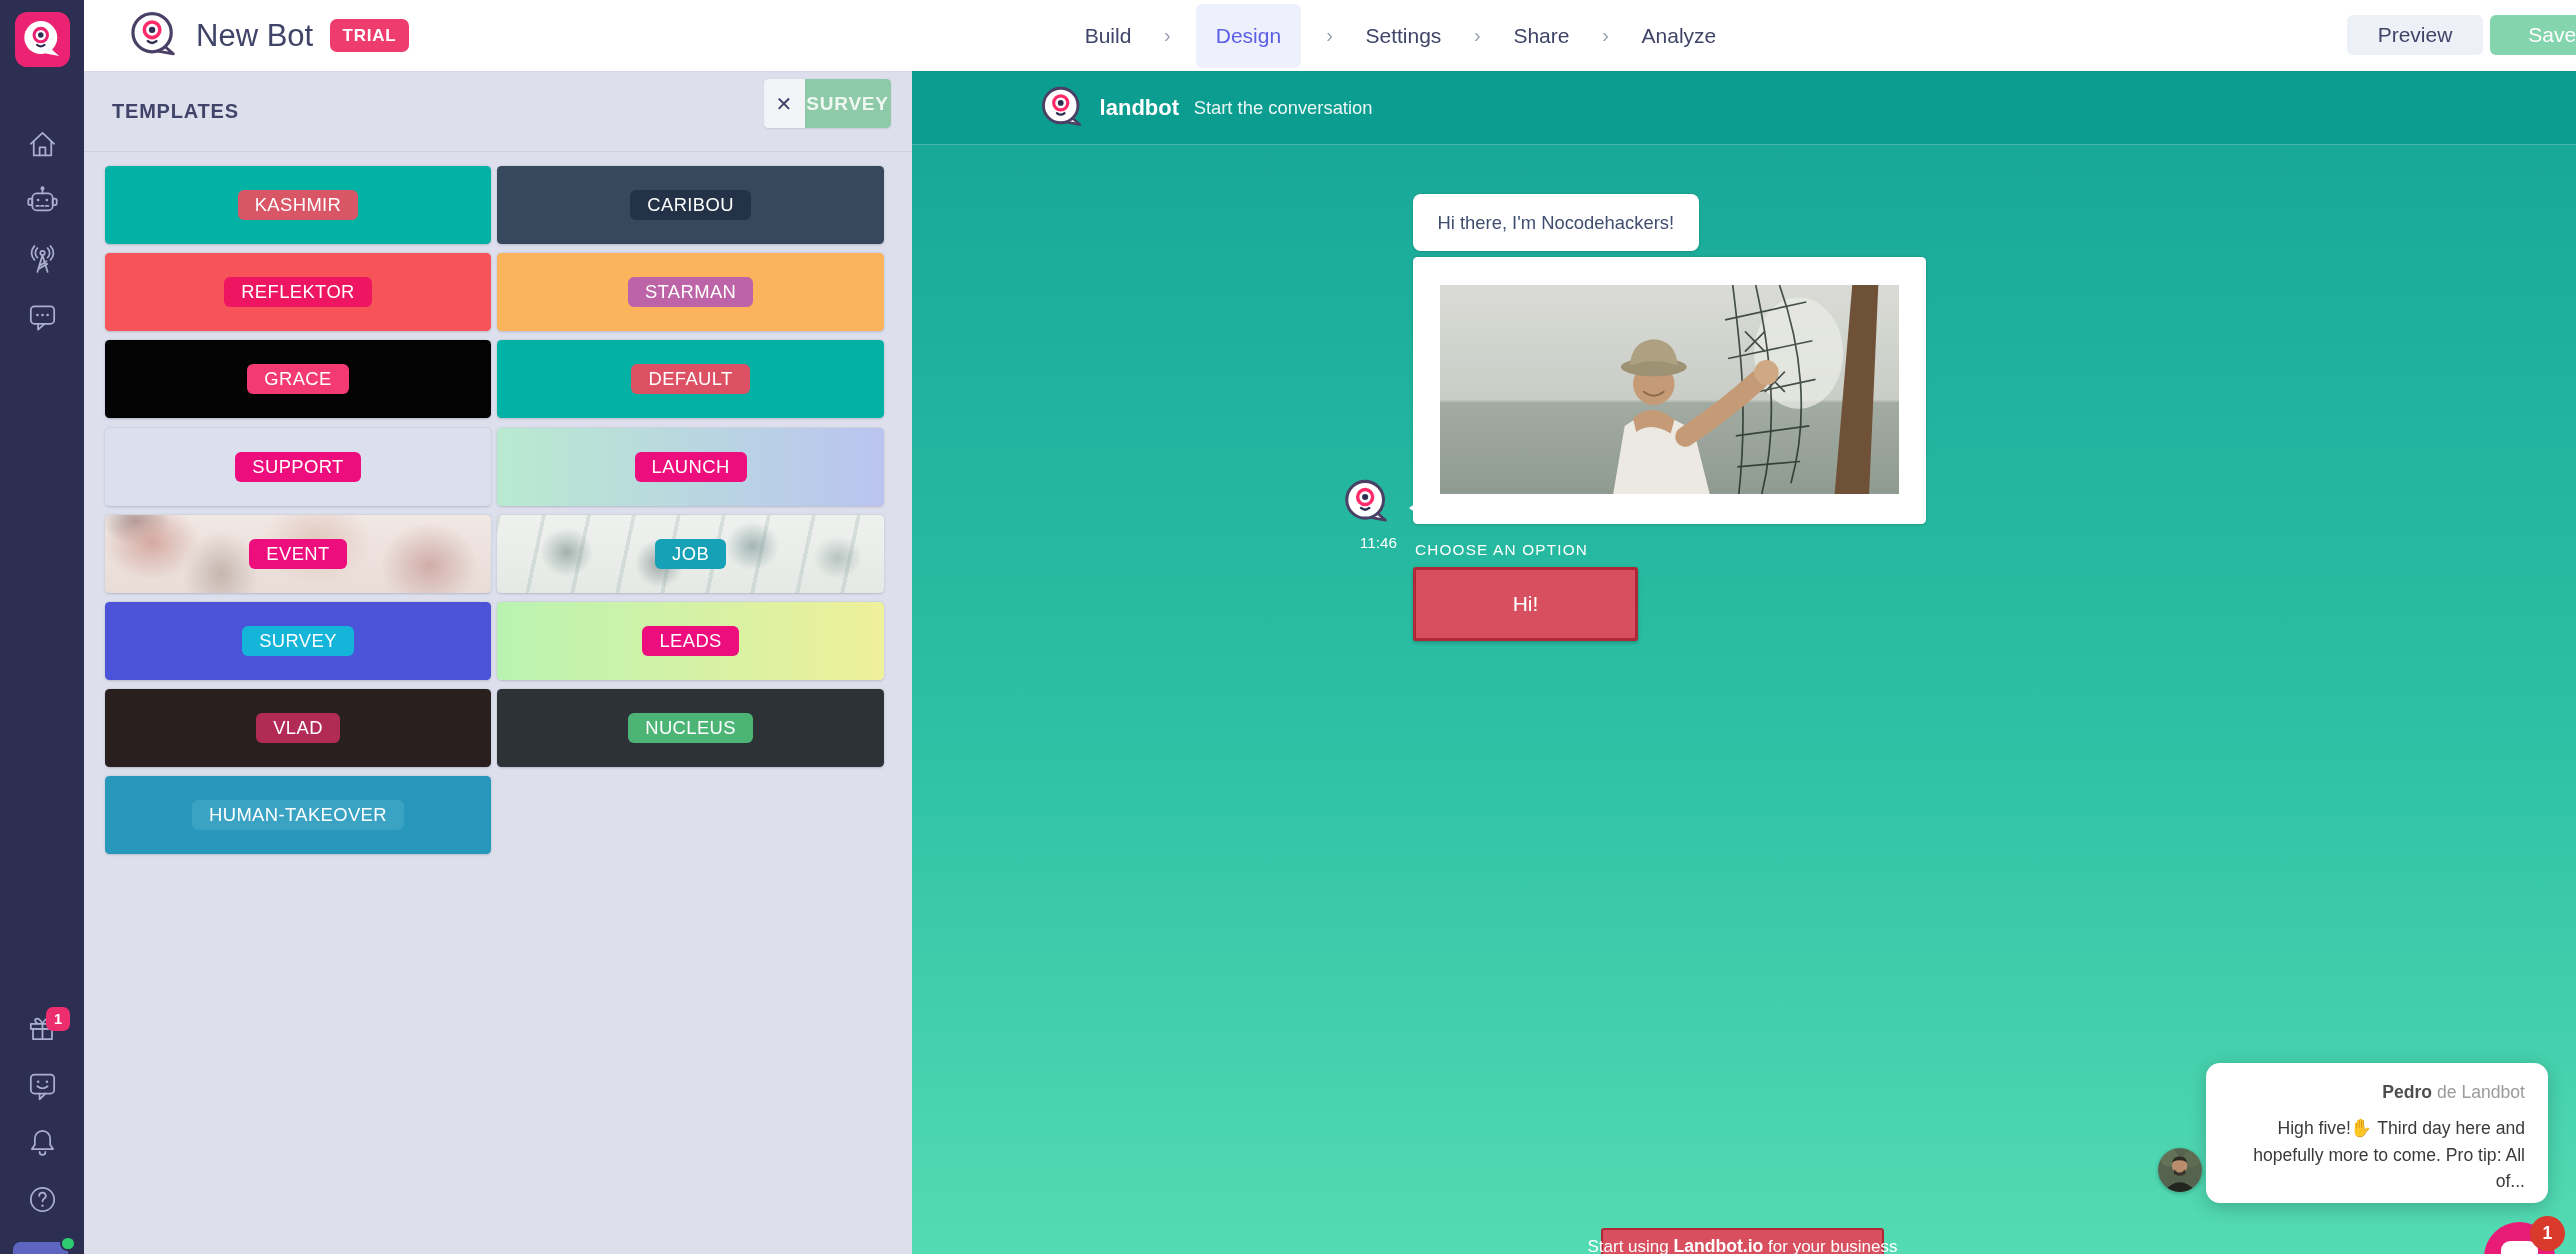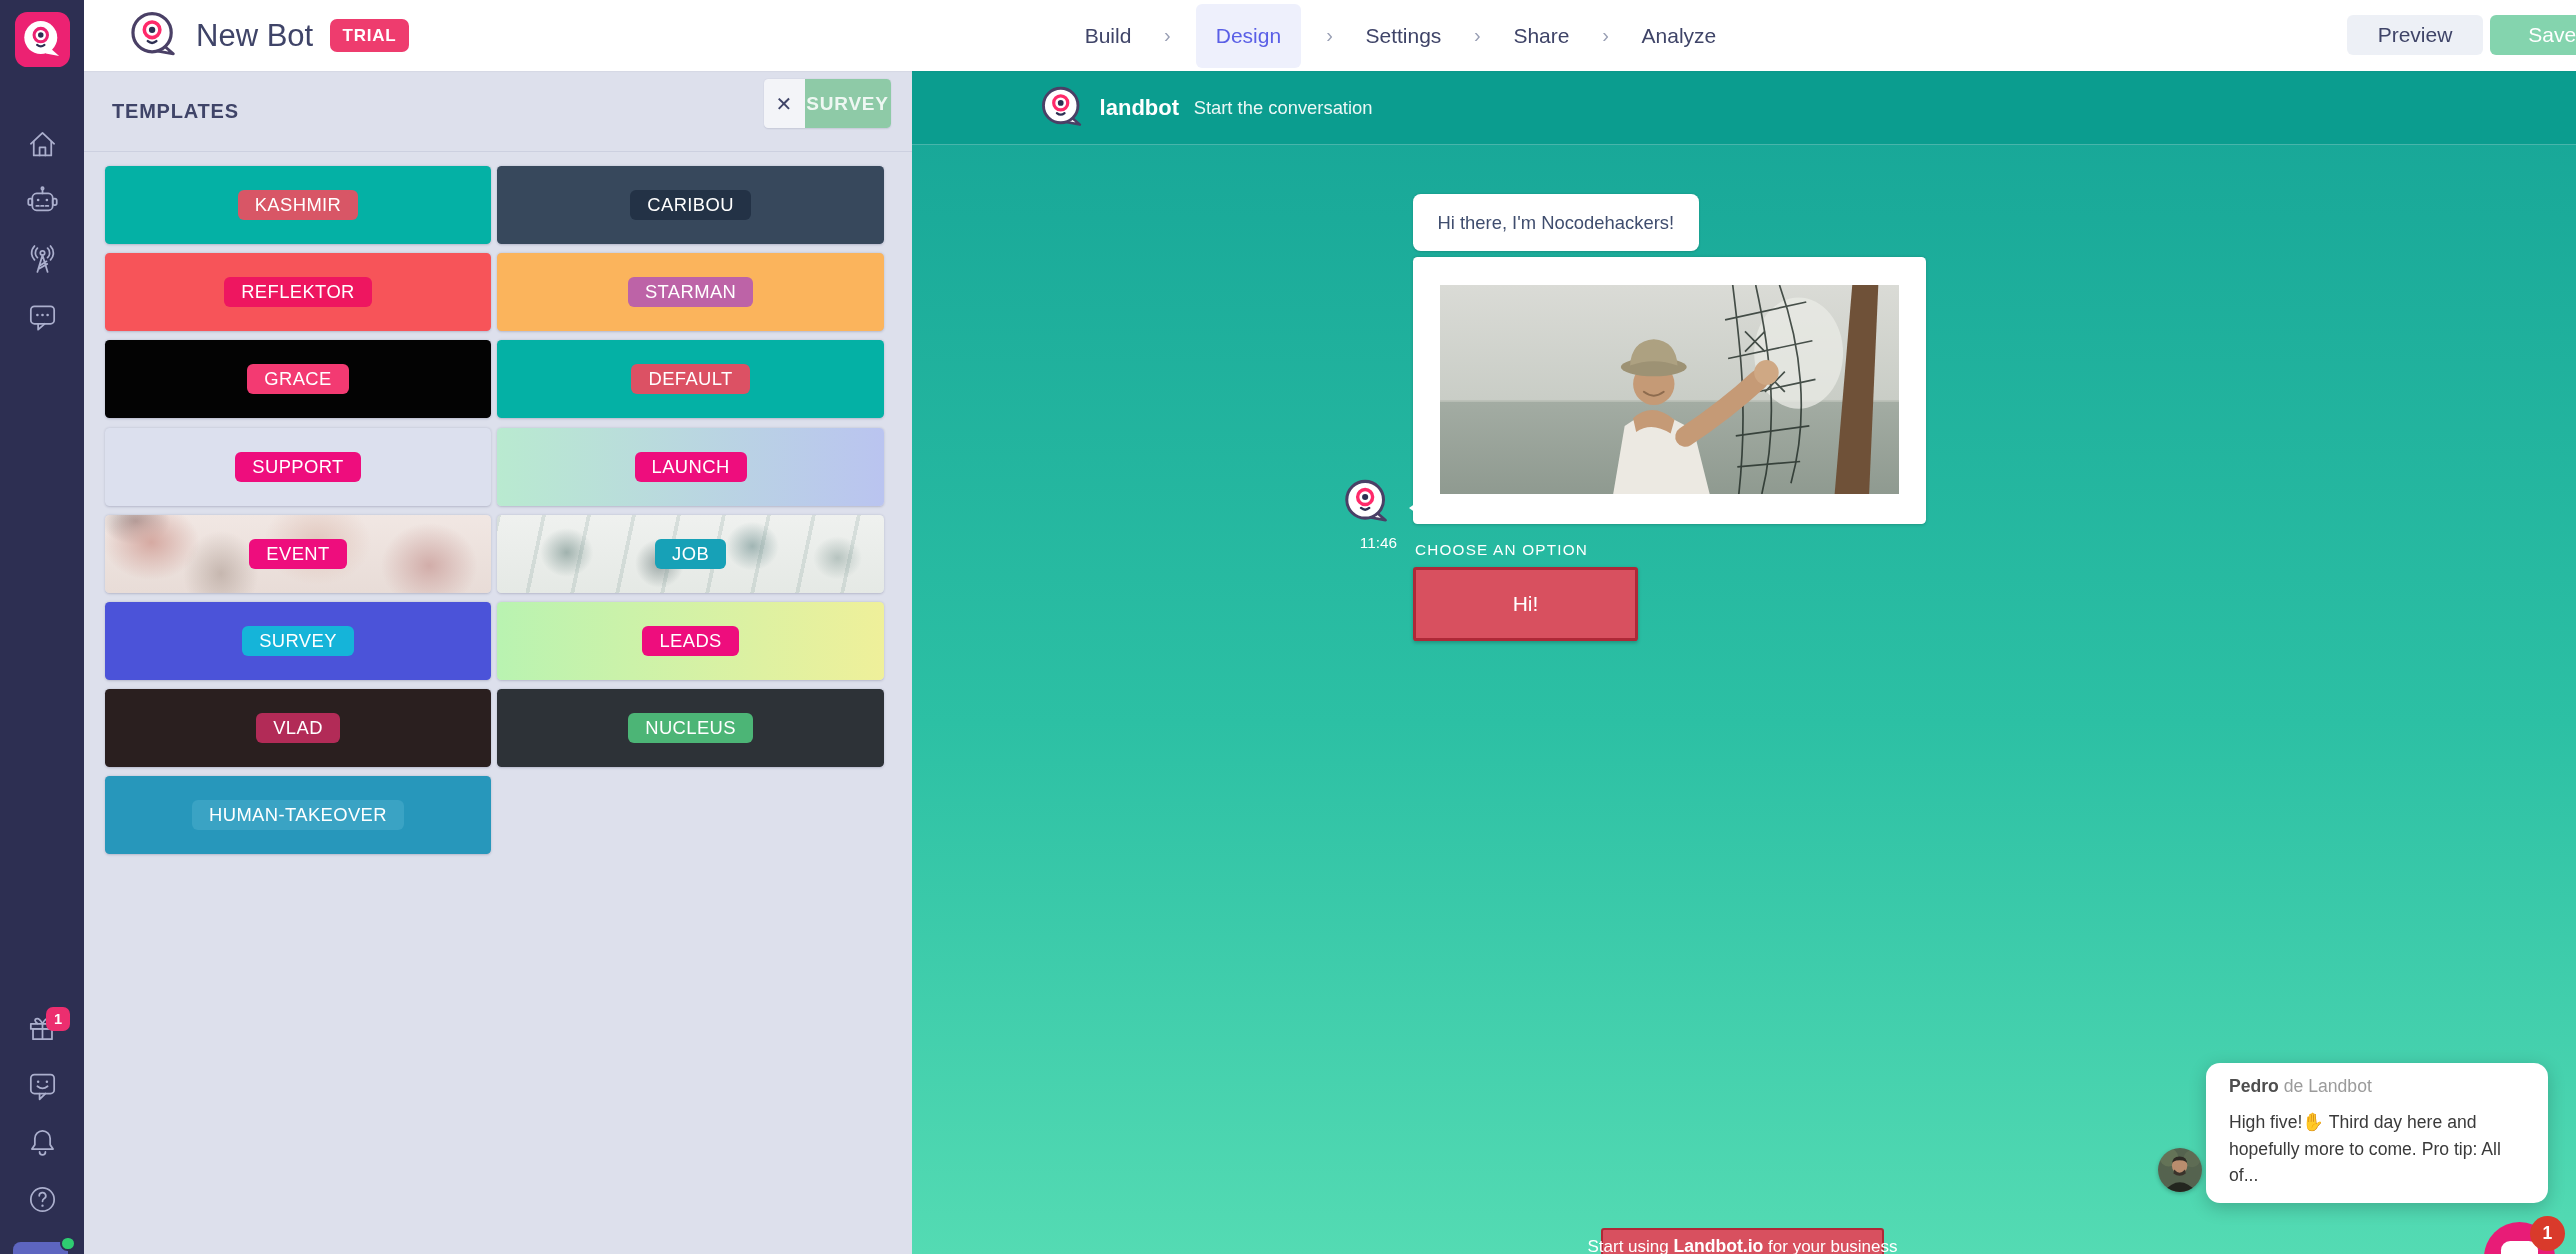--- a/index.html
+++ b/index.html
@@ -88,21 +88,21 @@
   .bot-avatar { position:absolute; left:430px; top:407px; width:49px; height:49px; }
   .timestamp { position:absolute; left:424px; top:463px; width:61px; text-align:right;
                color:#fff; font-size:15.3px; }
   .prompt { position:absolute; left:503px; top:470px; color:#fff; font-size:15.3px; letter-spacing:1.2px; }
   .opt-btn { position:absolute; left:501px; top:496px; width:225px; height:74px; background:#d8505f;
              border:3.1px solid #ae2837; border-radius:3.1px; color:#fff; font-size:21px; font-family:inherit;
              cursor:pointer; box-shadow:0 1.5px 3.8px rgba(0,0,0,.22); }
 
   
   .widget { position:absolute; left:1294px; top:992px; width:342px; height:140px; background:#fff;
-            border-radius:14px; box-shadow:0 4.6px 18.4px rgba(0,0,0,.20); padding:13px 23px; cursor:pointer; z-index:5; }
+            border-radius:14px; box-shadow:0 4.6px 18.4px rgba(0,0,0,.20); padding:19px 23px; cursor:pointer; z-index:5;text-align:right; }
   .widget:after { content:""; position:absolute; left:-1.5px; bottom:4.6px; width:0; height:0;
                   border:10.7px solid transparent; border-right:12.3px solid #fff;
                   transform:rotate(18deg); }
   .widget-title { font-size:17.6px; color:#9b9b9b; }
   .widget-title b { color:#4e4e4e; }
   .widget-body { margin-top:12.3px; font-size:17.6px; color:#3a3a3a; line-height:1.5; }
   .widget-avatar { position:absolute; left:1246px; top:1077px; width:44px; height:44px; border-radius:50%;
                    overflow:hidden; box-shadow:0 1.5px 4.6px rgba(0,0,0,.25); z-index:6; }
   .launcher { position:absolute; left:1572px; top:1151px; width:71px; height:71px; border-radius:50%;
               background:#e81c77; cursor:pointer; z-index:5; }

